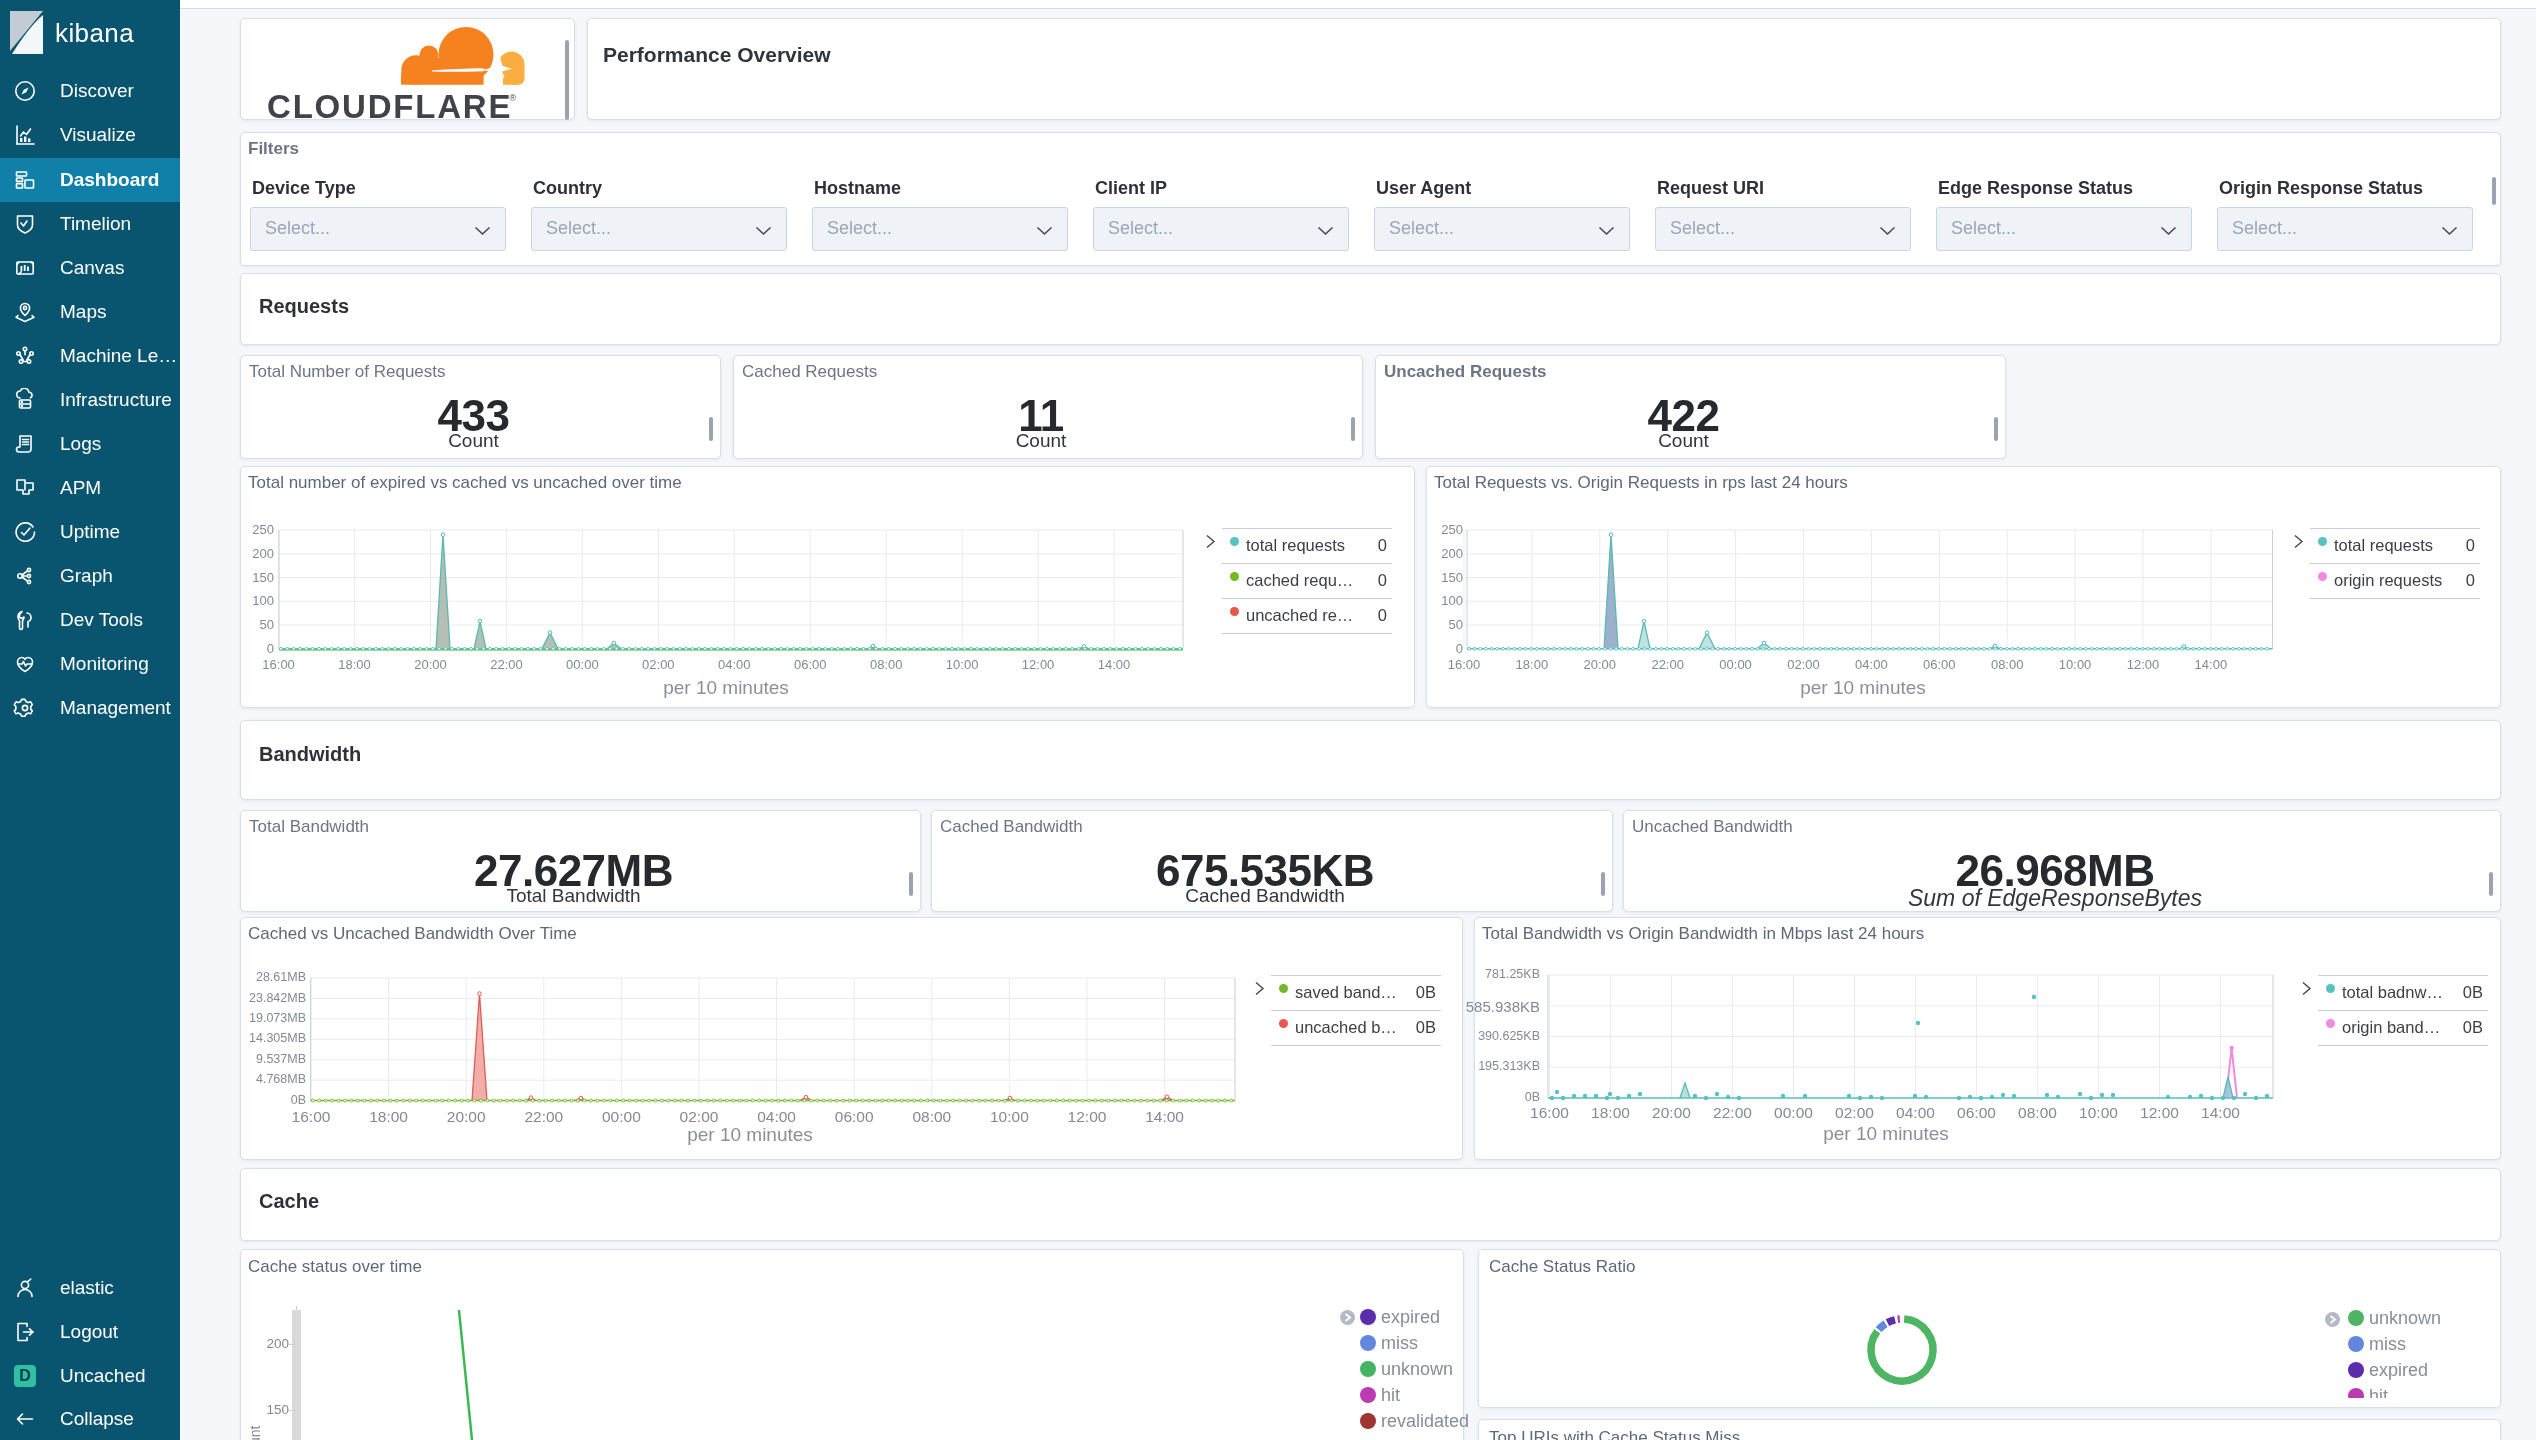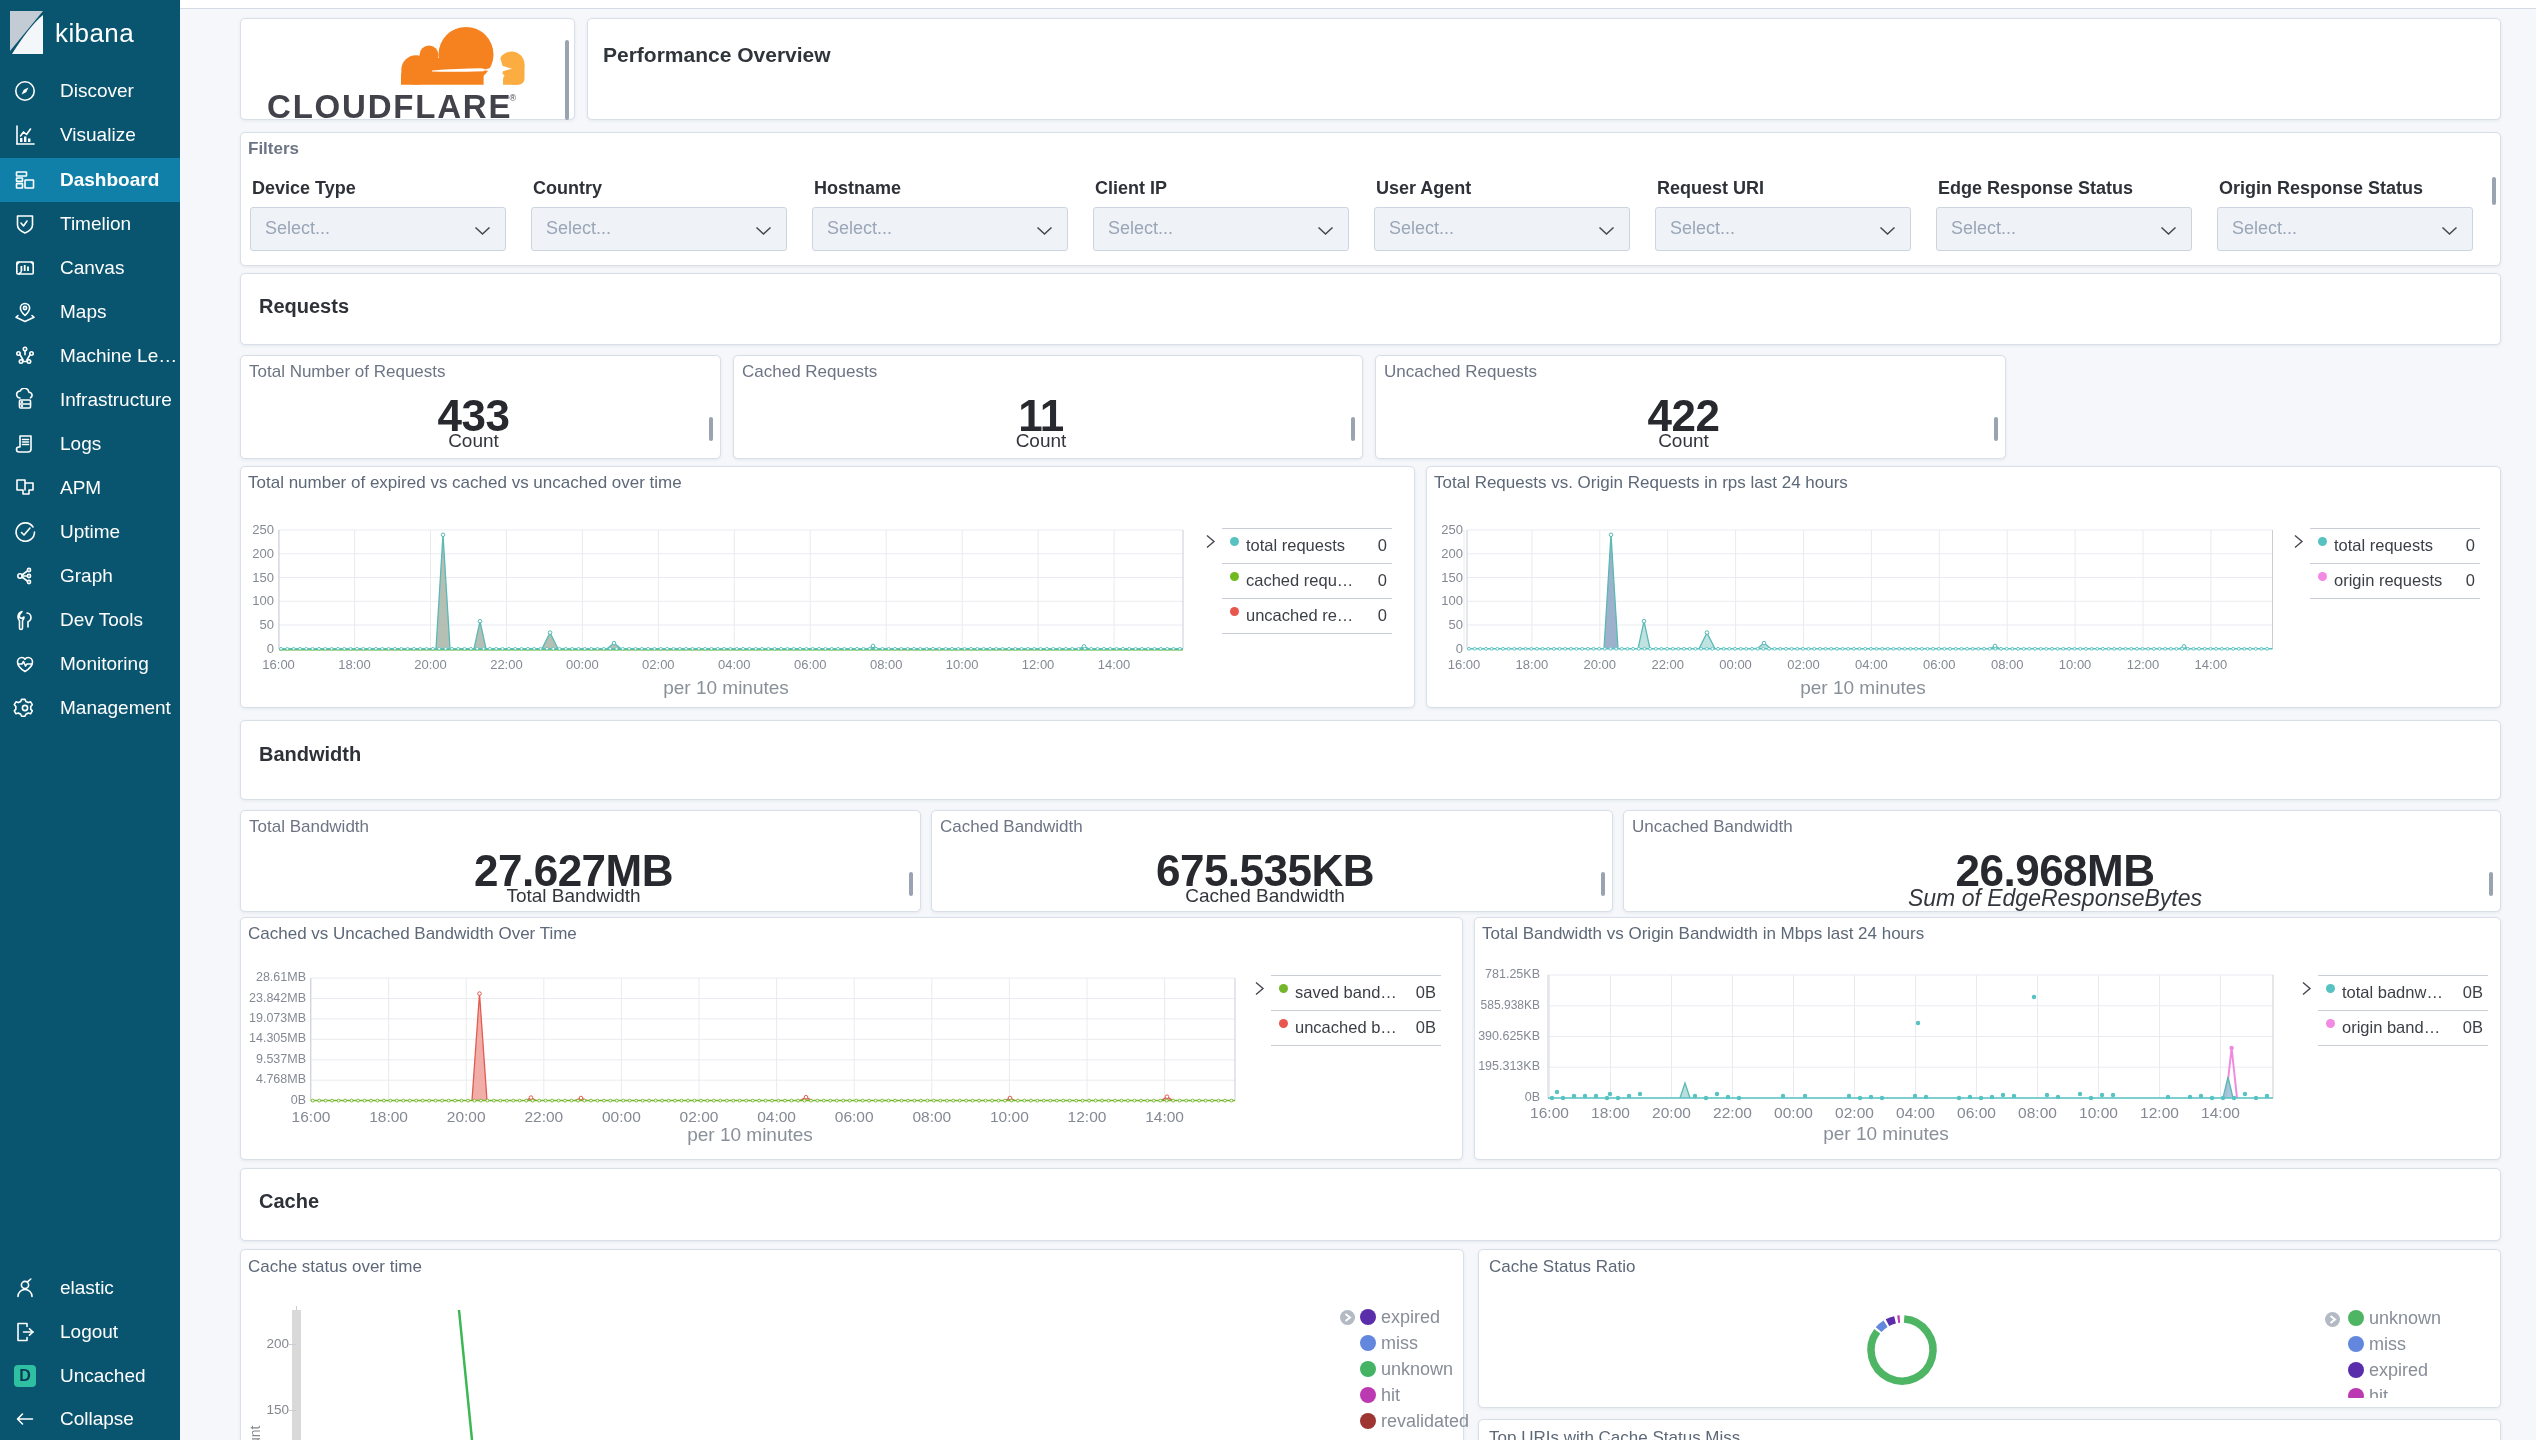--- a/index.html
+++ b/index.html
@@ -256,21 +256,21 @@
     <div style="position:absolute;left:249px;top:363px;font-size:17px;color:#6d7585;font-weight:400;white-space:nowrap;line-height:1.1;">Total Number of Requests</div>
     <div style="position:absolute;left:473.5px;top:392px;font-size:44px;color:#27292e;font-weight:700;white-space:nowrap;line-height:1.1;transform:translateX(-50%);letter-spacing:-0.5px;">433</div>
     <div style="position:absolute;left:473.5px;top:431px;font-size:19px;color:#33363c;font-weight:400;white-space:nowrap;line-height:1.1;transform:translateX(-50%);">Count</div>
     <div style="position:absolute;left:709px;top:417px;width:4px;height:24px;background:#9aa3b0;border-radius:2px;"></div>
     <div class="panel" style="left:733px;top:355px;width:630px;height:104px;"></div>
     <div style="position:absolute;left:742px;top:363px;font-size:17px;color:#6d7585;font-weight:400;white-space:nowrap;line-height:1.1;">Cached Requests</div>
     <div style="position:absolute;left:1041.0px;top:392px;font-size:44px;color:#27292e;font-weight:700;white-space:nowrap;line-height:1.1;transform:translateX(-50%);letter-spacing:-0.5px;">11</div>
     <div style="position:absolute;left:1041.0px;top:431px;font-size:19px;color:#33363c;font-weight:400;white-space:nowrap;line-height:1.1;transform:translateX(-50%);">Count</div>
     <div style="position:absolute;left:1351px;top:417px;width:4px;height:24px;background:#9aa3b0;border-radius:2px;"></div>
     <div class="panel" style="left:1375px;top:355px;width:631px;height:104px;"></div>
-    <div style="position:absolute;left:1384px;top:363px;font-size:17px;color:#6d7585;font-weight:400;white-space:nowrap;line-height:1.1;">Uncached Requests</div>
+    <div style="position:absolute;left:1384px;top:363px;font-size:17px;color:#6d7585;font-weight:700;white-space:nowrap;line-height:1.1;">Uncached Requests</div>
     <div style="position:absolute;left:1683.5px;top:392px;font-size:44px;color:#27292e;font-weight:700;white-space:nowrap;line-height:1.1;transform:translateX(-50%);letter-spacing:-0.5px;">422</div>
     <div style="position:absolute;left:1683.5px;top:431px;font-size:19px;color:#33363c;font-weight:400;white-space:nowrap;line-height:1.1;transform:translateX(-50%);">Count</div>
     <div style="position:absolute;left:1994px;top:417px;width:4px;height:24px;background:#9aa3b0;border-radius:2px;"></div>
     <div class="panel" style="left:240px;top:466px;width:1175px;height:242px;"></div>
     <div class="panel" style="left:1426px;top:466px;width:1075px;height:242px;"></div>
     <div style="position:absolute;left:248px;top:474px;font-size:17px;color:#5d6878;font-weight:400;white-space:nowrap;line-height:1.1;">Total number of expired vs cached vs uncached over time</div>
     <div style="position:absolute;left:1434px;top:474px;font-size:17px;color:#5d6878;font-weight:400;white-space:nowrap;line-height:1.1;">Total Requests vs. Origin Requests in rps last 24 hours</div>
     <svg style="position:absolute;left:242px;top:468px;" width="1171" height="238" viewBox="0 0 1171 238">
       <line x1="37" y1="180.8" x2="941" y2="180.8" stroke="#e9ebf0" stroke-width="1"></line>
       <line x1="37" y1="157.0" x2="941" y2="157.0" stroke="#e9ebf0" stroke-width="1"></line>
@@ -994,21 +994,21 @@
       <circle cx="791.0" cy="177.0" r="2.2" fill="#57c2c2"></circle>
       <circle cx="442.0" cy="104.0" r="2.2" fill="#57c2c2"></circle>
       <circle cx="558.0" cy="78.0" r="2.2" fill="#57c2c2"></circle>
       <circle cx="755.6" cy="129.0" r="2.2" fill="#f08ae0"></circle>
       <circle cx="81.0" cy="173.0" r="2.2" fill="#57c2c2"></circle>
       <circle cx="134.0" cy="175.0" r="2.2" fill="#57c2c2"></circle>
     </svg>
     <div style="position:absolute;left:1540px;top:1091.0px;font-size:12.5px;color:#848993;font-weight:400;white-space:nowrap;line-height:1.1;transform:translateX(-100%);">0B</div>
     <div style="position:absolute;left:1540px;top:1060.25px;font-size:12.5px;color:#848993;font-weight:400;white-space:nowrap;line-height:1.1;transform:translateX(-100%);">195.313KB</div>
     <div style="position:absolute;left:1540px;top:1029.5px;font-size:12.5px;color:#848993;font-weight:400;white-space:nowrap;line-height:1.1;transform:translateX(-100%);">390.625KB</div>
-    <div style="position:absolute;left:1540px;top:998.75px;font-size:12px;color:#848993;font-weight:400;white-space:nowrap;line-height:1.1;transform:translateX(-100%);text-align:center;">585.938KB</div>
+    <div style="position:absolute;left:1540px;top:998.75px;font-size:15px;color:#848993;font-weight:400;white-space:nowrap;line-height:1.1;transform:translateX(-100%);text-align:center;">585.938KB</div>
     <div style="position:absolute;left:1540px;top:968.0px;font-size:12.5px;color:#848993;font-weight:400;white-space:nowrap;line-height:1.1;transform:translateX(-100%);">781.25KB</div>
     <div style="position:absolute;left:1549.5px;top:1104px;font-size:15.5px;color:#848993;font-weight:400;white-space:nowrap;line-height:1.1;transform:translateX(-50%);">16:00</div>
     <div style="position:absolute;left:1610.5px;top:1104px;font-size:15.5px;color:#848993;font-weight:400;white-space:nowrap;line-height:1.1;transform:translateX(-50%);">18:00</div>
     <div style="position:absolute;left:1671.5px;top:1104px;font-size:15.5px;color:#848993;font-weight:400;white-space:nowrap;line-height:1.1;transform:translateX(-50%);">20:00</div>
     <div style="position:absolute;left:1732.5px;top:1104px;font-size:15.5px;color:#848993;font-weight:400;white-space:nowrap;line-height:1.1;transform:translateX(-50%);">22:00</div>
     <div style="position:absolute;left:1793.5px;top:1104px;font-size:15.5px;color:#848993;font-weight:400;white-space:nowrap;line-height:1.1;transform:translateX(-50%);">00:00</div>
     <div style="position:absolute;left:1854.5px;top:1104px;font-size:15.5px;color:#848993;font-weight:400;white-space:nowrap;line-height:1.1;transform:translateX(-50%);">02:00</div>
     <div style="position:absolute;left:1915.5px;top:1104px;font-size:15.5px;color:#848993;font-weight:400;white-space:nowrap;line-height:1.1;transform:translateX(-50%);">04:00</div>
     <div style="position:absolute;left:1976.5px;top:1104px;font-size:15.5px;color:#848993;font-weight:400;white-space:nowrap;line-height:1.1;transform:translateX(-50%);">06:00</div>
     <div style="position:absolute;left:2037.5px;top:1104px;font-size:15.5px;color:#848993;font-weight:400;white-space:nowrap;line-height:1.1;transform:translateX(-50%);">08:00</div>

